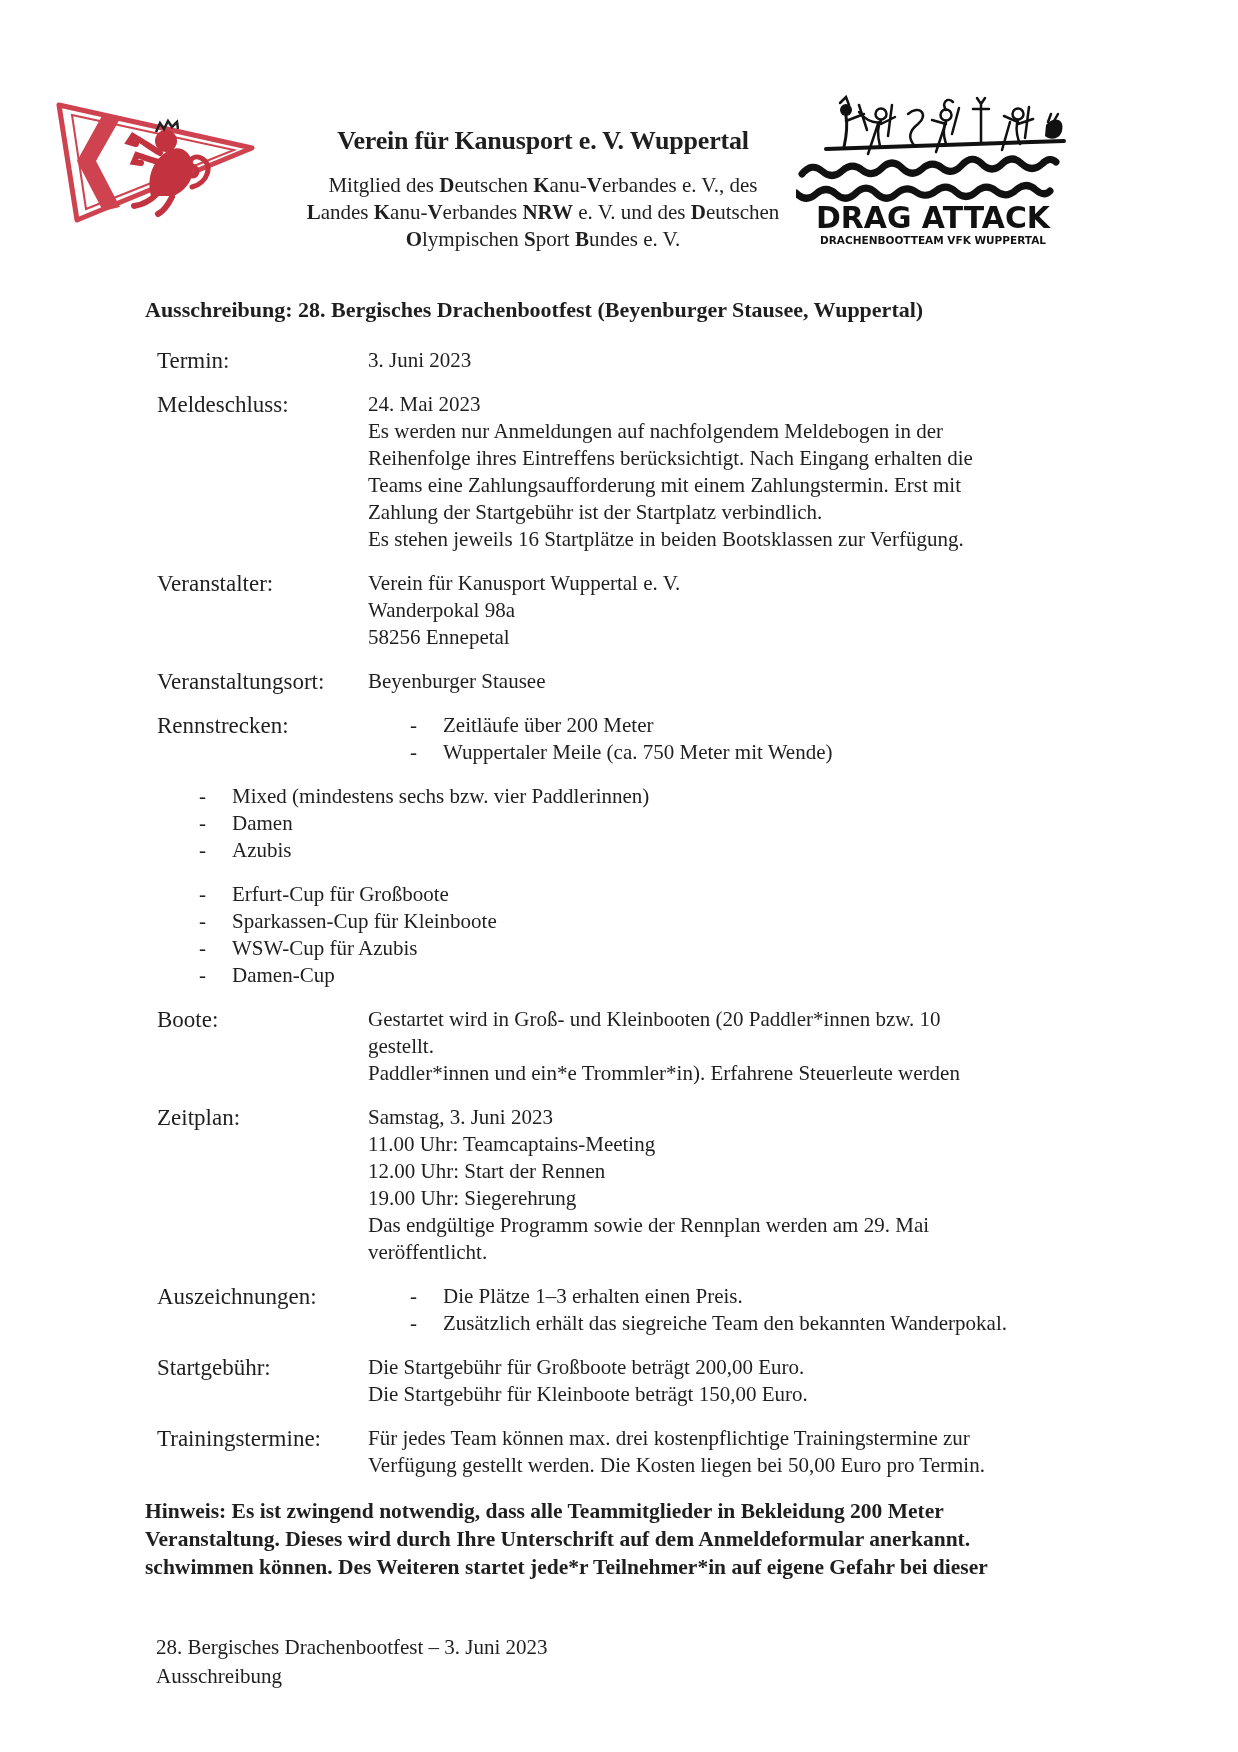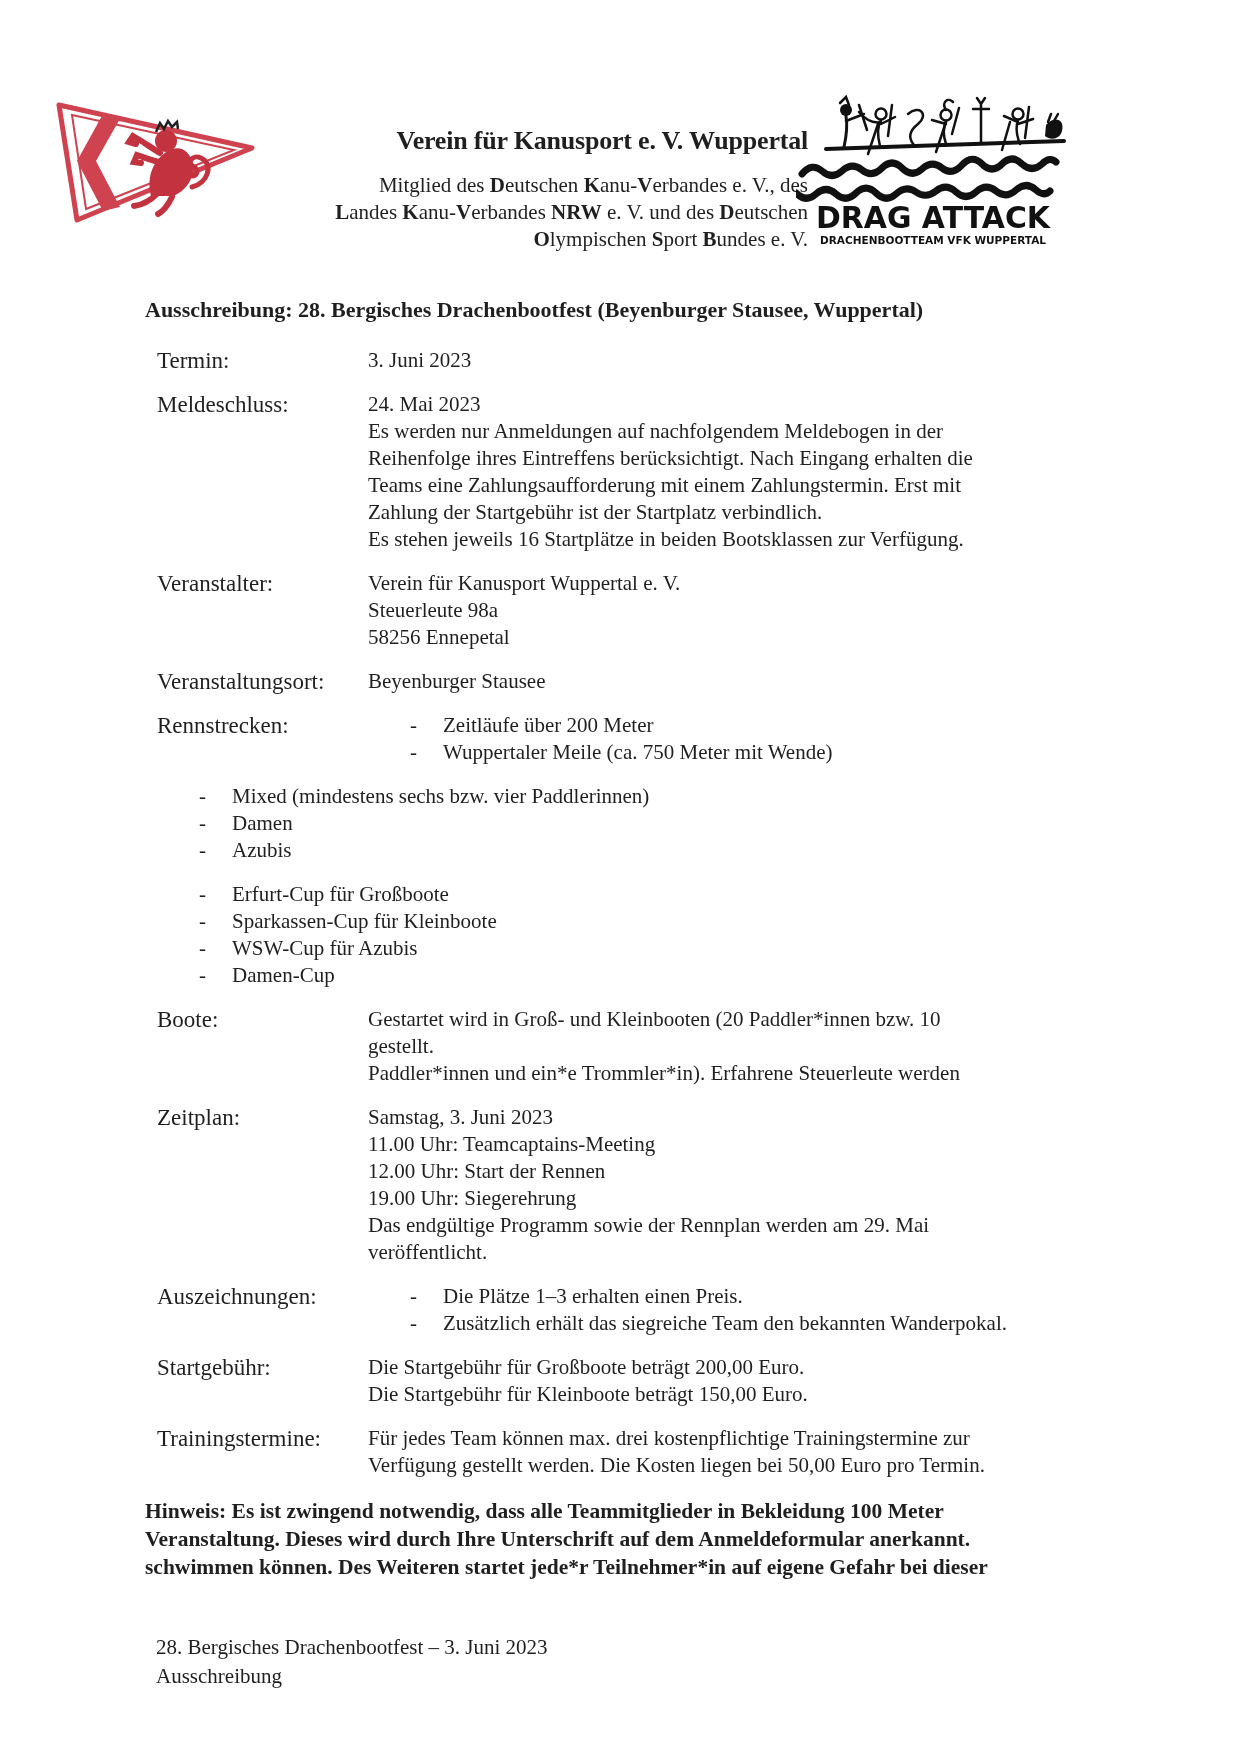--- a/index.html
+++ b/index.html
@@ -6,21 +6,21 @@
   .page{
     position:relative;
     width:1238px;height:1752px;
     background:#ffffff;
     font-family:"Liberation Serif", serif;
     color:#1f1f1f;
     overflow:hidden;
   }
   
   .pennant{position:absolute;left:46px;top:101px;width:214px;height:124px;}
-  .head-center{position:absolute;left:278px;top:126px;width:530px;text-align:right;font-family:Liberation Serif, serif;}
+  .head-center{position:absolute;left:278px;top:126px;width:530px;text-align:center;font-family:Liberation Serif, serif;}
   .club-title{font-size:26px;font-weight:bold;letter-spacing:-0.2px;margin:0 0 16px 0;}
   .sub-line{font-size:21px;line-height:27px;}
   .sub-line b{font-weight:bold;}
   .drag-logo{position:absolute;left:796px;top:94px;width:274px;height:156px;}
   
   .doc-heading{position:absolute;left:145px;top:297px;font-size:22px;font-weight:bold;white-space:nowrap;}
   
   .rows{position:absolute;left:157px;top:347px;width:960px;}
   .row{display:flex;margin-bottom:17px;}
   .row-label{flex:0 0 211px;font-size:23px;line-height:27px;}
@@ -108,21 +108,21 @@
           <div class="vline">Reihenfolge ihres Eintreffens berücksichtigt. Nach Eingang erhalten die</div>
           <div class="vline">Teams eine Zahlungsaufforderung mit einem Zahlungstermin. Erst mit</div>
           <div class="vline">Zahlung der Startgebühr ist der Startplatz verbindlich.</div>
           <div class="vline">Es stehen jeweils 16 Startplätze in beiden Bootsklassen zur Verfügung.</div>
         </div>
       </div>
       <div class="row">
         <span class="row-label">Veranstalter:</span>
         <div class="row-val">
           <div class="vline">Verein für Kanusport Wuppertal e. V.</div>
-          <div class="vline">Steuerleute 98a</div>
+          <div class="vline">Wanderpokal 98a</div>
           <div class="vline">58256 Ennepetal</div>
         </div>
       </div>
       <div class="row">
         <span class="row-label">Veranstaltungsort:</span>
         <div class="row-val">
           <div class="vline">Beyenburger Stausee</div>
         </div>
       </div>
       <div class="row">
@@ -216,21 +216,21 @@
       <div class="row">
         <span class="row-label">Trainingstermine:</span>
         <div class="row-val">
           <div class="vline">Für jedes Team können max. drei kostenpflichtige Trainingstermine zur</div>
           <div class="vline">Verfügung gestellt werden. Die Kosten liegen bei 50,00 Euro pro Termin.</div>
         </div>
       </div>
     </div>
 
   <div class="hinweis" id="hinweis">
-      <div>Hinweis: Es ist zwingend notwendig, dass alle Teammitglieder in Bekleidung 100 Meter</div>
+      <div>Hinweis: Es ist zwingend notwendig, dass alle Teammitglieder in Bekleidung 200 Meter</div>
       <div>Veranstaltung. Dieses wird durch Ihre Unterschrift auf dem Anmeldeformular anerkannt.</div>
       <div>schwimmen können. Des Weiteren startet jede*r Teilnehmer*in auf eigene Gefahr bei dieser</div>
     </div>
 
   <div class="footer" id="footer">
       <div>28. Bergisches Drachenbootfest – 3. Juni 2023</div>
       <div>Ausschreibung</div>
     </div>
 
 </div>

